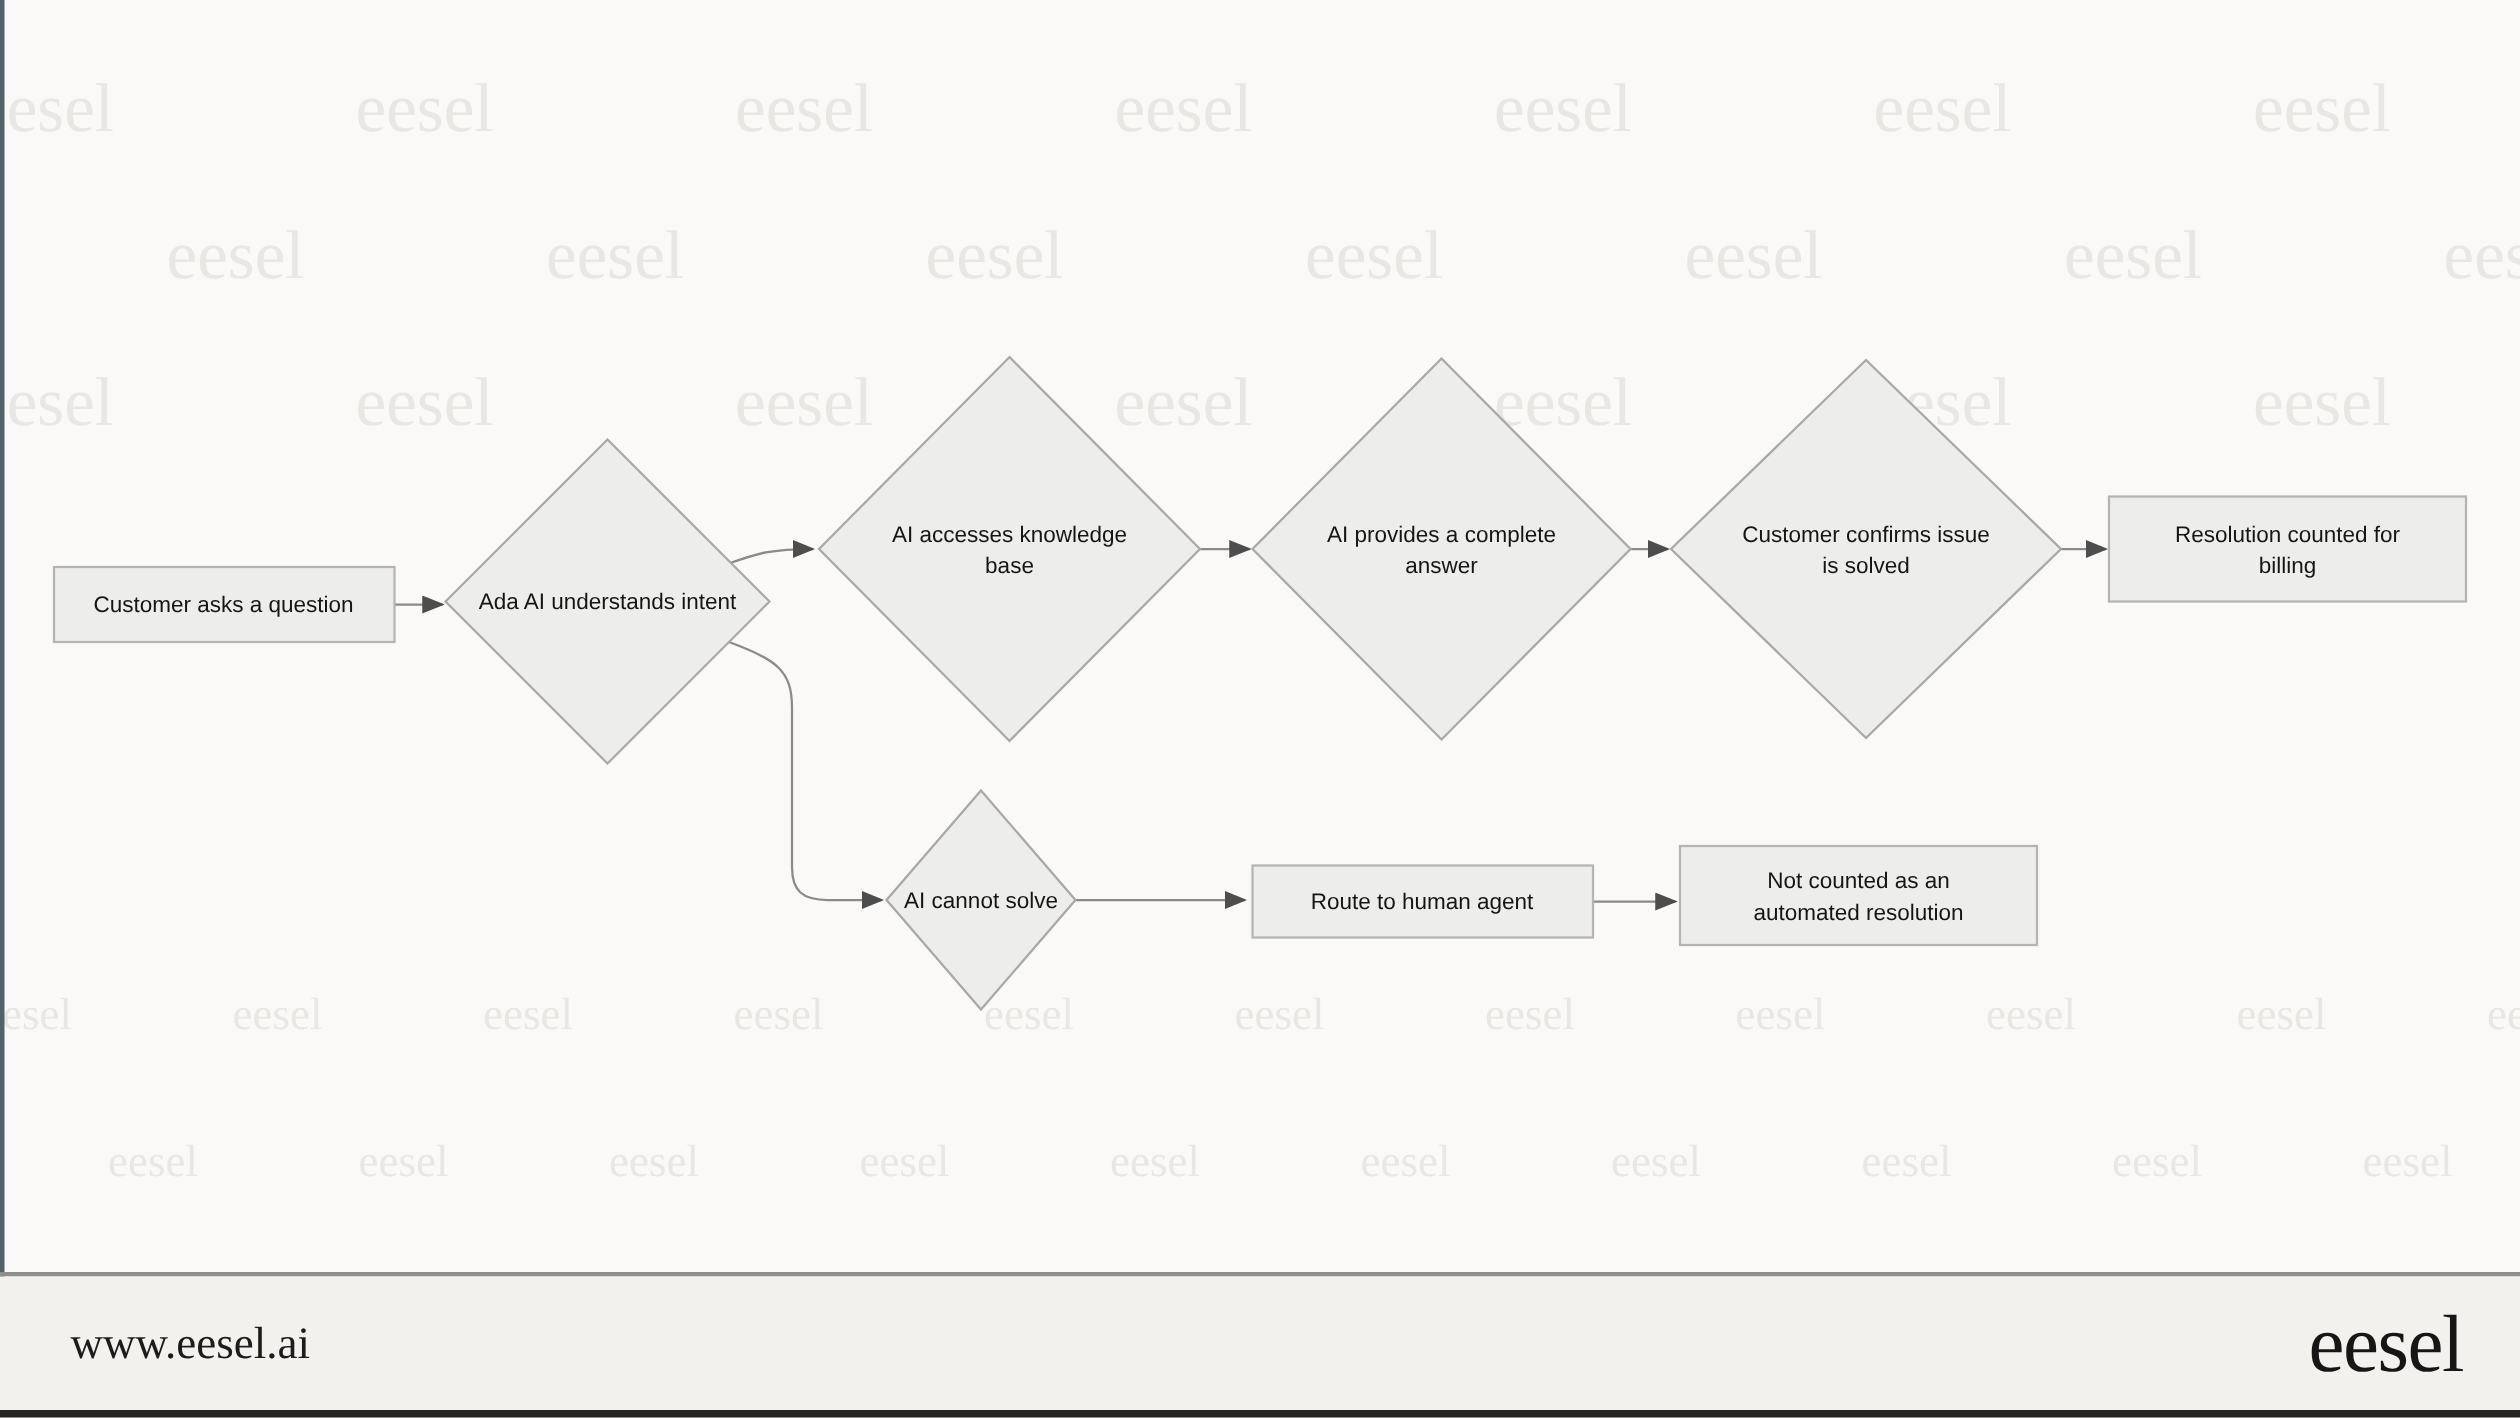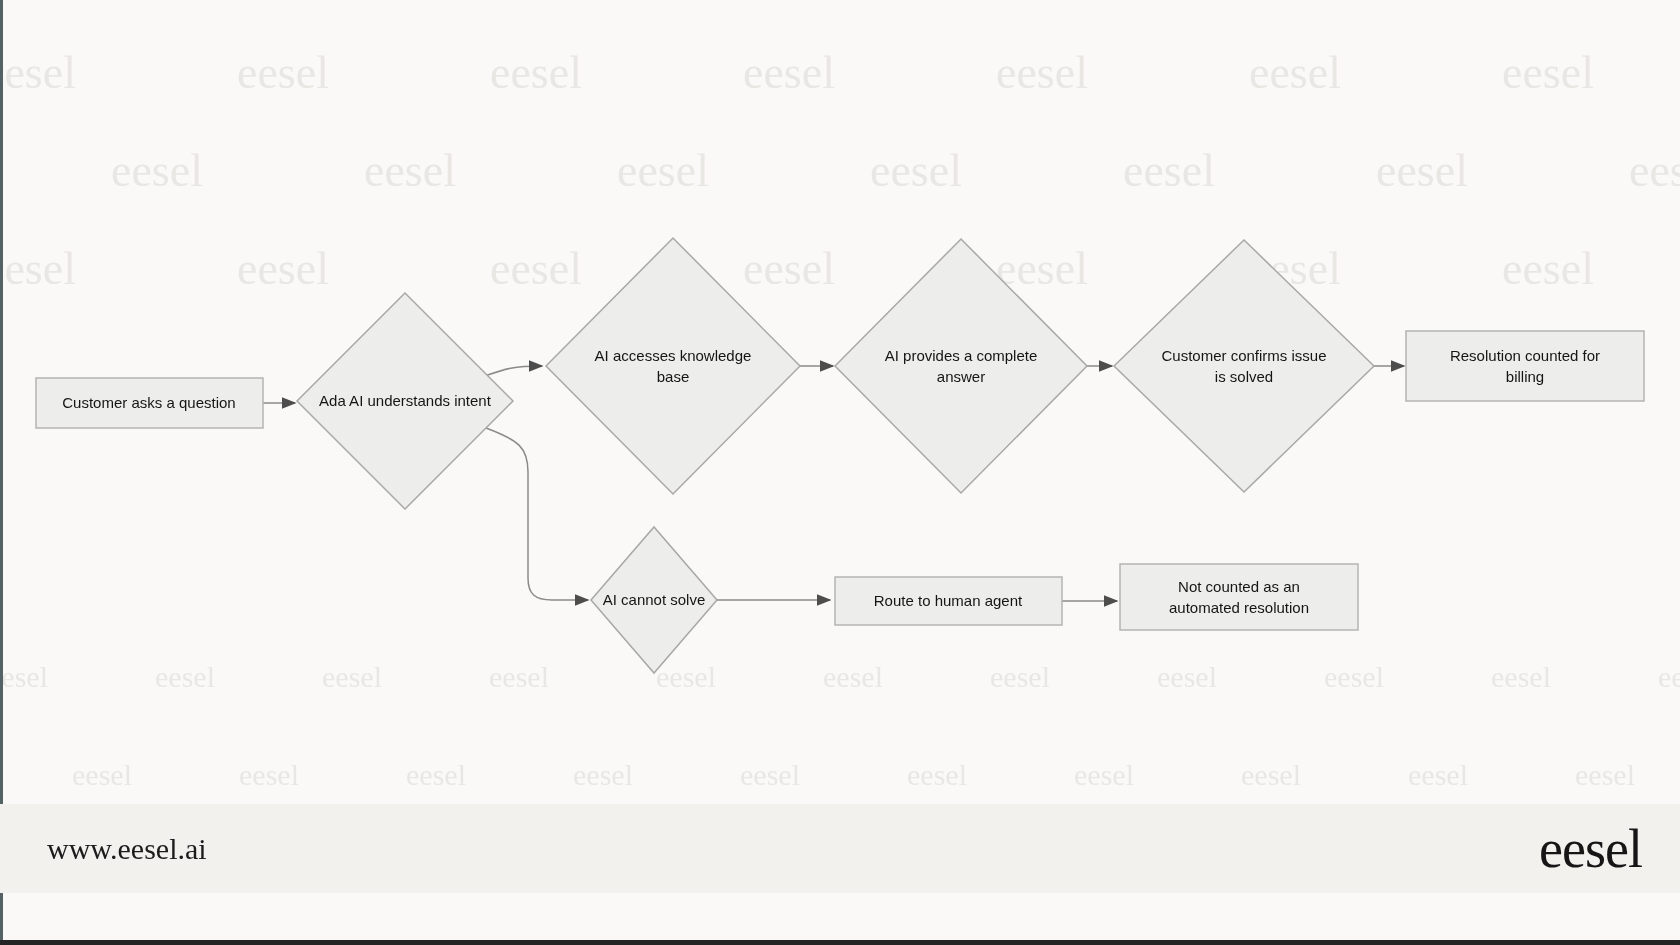--- a/index.html
+++ b/index.html
@@ -28,21 +28,21 @@
     font-size:15px;fill:#151515;text-anchor:middle;
   }
 
   
   .left-strip{position:absolute;left:0;top:0;width:3px;height:940px;background:#546266;}
   .bottom-band{position:absolute;left:0;top:940px;width:1680px;height:5px;background:#242424;}
 
   
   .footer-divider{position:absolute;left:0;top:848px;width:1680px;height:3px;background:#8e8e8e;}
   .footer{
-    position:absolute;left:0;top:804px;width:1680px;height:89px;
+    position:absolute;left:0;top:851px;width:1680px;height:89px;
     background:#f2f1ee;display:flex;align-items:center;justify-content:space-between;
   }
   .footer-url{
     font-family:"Liberation Serif",serif;font-size:30px;color:#1c1c1c;
     margin-left:47px;
   }
   .footer-logo{
     font-family:"Liberation Serif",serif;font-size:54px;color:#161616;
     margin-right:38px;letter-spacing:-1px;
   }

